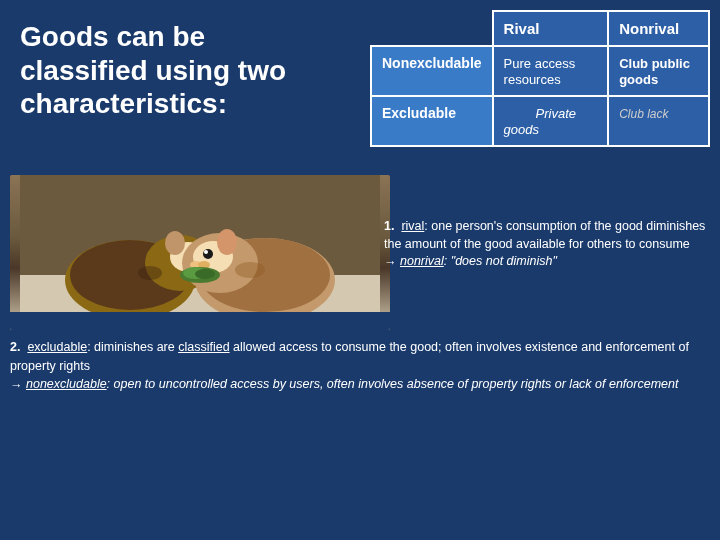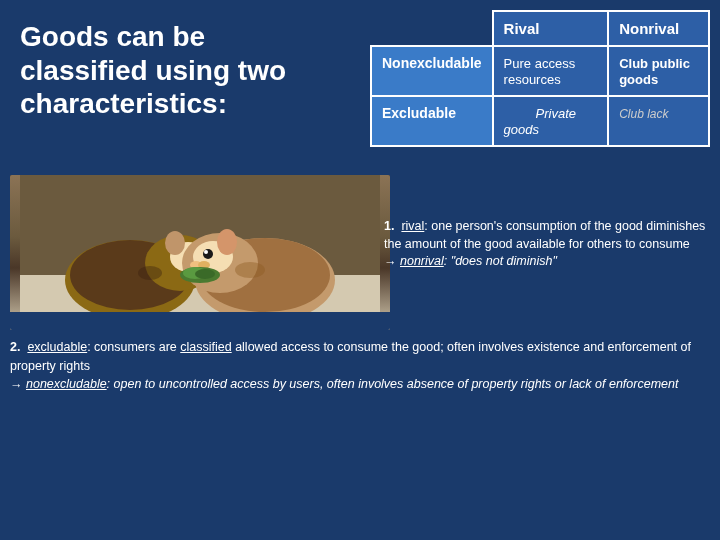--- a/index.html
+++ b/index.html
@@ -269,20 +269,20 @@
       &nbsp;<span class="underline">rival</span><span>: one person's consumption of the good diminishes the amount of the good available for others to consume</span>
       <br>
       <span>→</span>
       <span class="italic underline">nonrival</span><span class="italic">: "does not diminish"</span>
     </div>
   </div>
 
   <div class="bottom-area">
     <div>
       <span class="list-item-number">2.</span>
-      &nbsp;<span class="underline">excludable</span><span>: consumers are </span><span class="underline">classified</span><span> allowed access to consume the good; often involves existence and enforcement of property rights</span>
+      &nbsp;<span class="underline">excludable</span><span>: diminishes are </span><span class="underline">classified</span><span> allowed access to consume the good; often involves existence and enforcement of property rights</span>
       <br>
       <span>→</span>
       <span class="italic underline">nonexcludable</span><span class="italic">: open to uncontrolled access by users, often involves absence of property rights or lack of enforcement</span>
     </div>
   </div>
 
 </div>
 
 </body></html>

